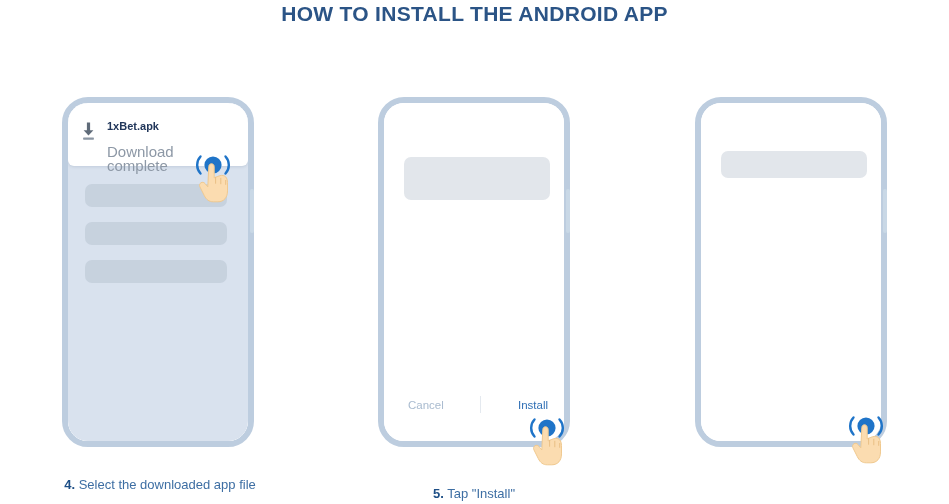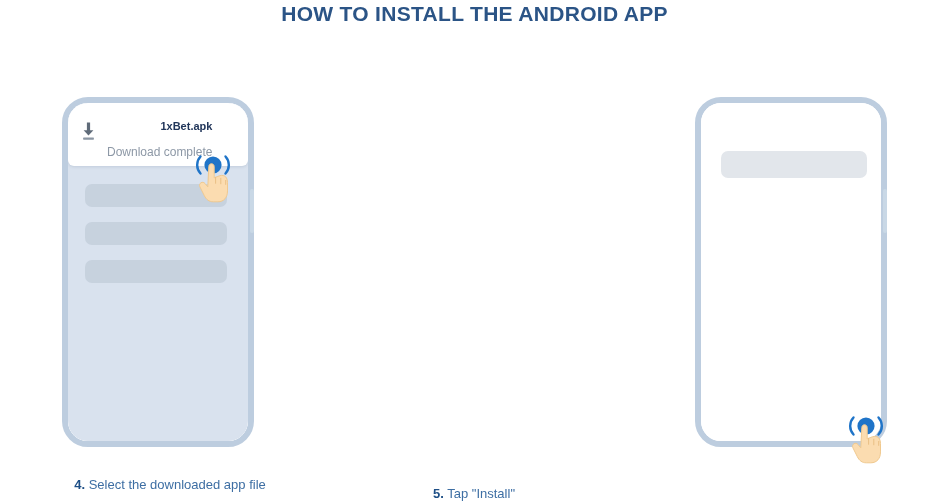--- a/index.html
+++ b/index.html
@@ -87,29 +87,29 @@
     background: #ffffff;
     border-bottom-left-radius: 6px;
     border-bottom-right-radius: 6px;
     box-shadow: 0 1px 3px rgba(90,110,140,0.18);
     display: flex;
     align-items: flex-start;
     padding: 17px 10px 0 12px;
     gap: 10px;
   }
   .dl-icon { width: 17px; flex: 0 0 17px; margin-top: 2px; }
-  .notif-texts { display: flex; flex-direction: column; gap: 12px; text-align: right; }
+  .notif-texts { display: flex; flex-direction: column; gap: 12px; }
   .notif-title {
     font-size: 11px;
     font-weight: bold;
     color: #21365a;
     line-height: 13px;
   }
   .notif-sub {
-    font-size: 12px;
+    font-size: 15px;
     color: #8d98a6;
     line-height: 14px;
   }
   .ph-bar {
     position: absolute;
     left: 17px;
     width: 142px;
     height: 23px;
     border-radius: 7px;
     background: #c7d2de;
@@ -166,21 +166,21 @@
     width: 316px;
     text-align: center;
     font-size: 13px;
     color: #3d6ea3;
     white-space: nowrap;
   }
   .caption .num {
     font-weight: bold;
     color: #1e4f86;
   }
-  .cap-1 { left: 12px;   top: 389px; }
+  .cap-1 { left: 2px;   top: 389px; }
   .cap-2 { left: 316px; top: 398px; }
   .cap-3 { left: 633px; top: 398px; }
 </style>
 </head>
 <body>
 
 <div class="page">
 
   <div class="title">HOW TO INSTALL THE ANDROID APP</div>
 
@@ -224,49 +224,81 @@
                        c1.3 1.3 1.9 3.4 1.9 5.9 l0 8.2 c0 6.6-3.6 10.9-9.6 10.9
                        l-4.6 0 c-4.3 0-7.0-2.2-9.0-6.2 l-4.4-8.8
                        c-0.8-1.6-0.3-3.3 1.1-4.1 c1.3-0.8 3.0-0.4 4.0 0.8 l2.8 3.4 z" fill="#fbdcb0" stroke="#f0c98f" stroke-width="1"></path>
               <path d="M23.6 27.3 l0 6.0 M28.8 28.2 l0 5.6 M33.7 30.4 l0 4.0" stroke="#e9bf85" stroke-width="1" fill="none" stroke-linecap="round"></path>
             </g>
           </svg>
         </div>
       </div>
     </div>
 
-
-    <div class="step step-3">
+    <div class="step step-2">
       <div class="phone">
         <div class="side-btn"></div>
         <div class="phone-screen">
-          <div class="dlg-bar thin"></div>
-
-        </div>
-
-        <div class="tap" style="left:144px; top:308px;">
+          <div class="dlg-bar wide"></div>
+
+          <div class="dlg-actions">
+            <span class="dlg-btn left">Cancel</span>
+            <span class="dlg-divider"></span>
+            <span class="dlg-btn right">Install</span>
+          </div>
+        </div>
+
+        <div class="tap" style="left:142px; top:310px;">
           <svg viewBox="0 0 48 62" aria-hidden="true">
             <g fill="none" stroke="#1f74c8" stroke-width="2.4" stroke-linecap="round">
               <path d="M8.5 6.5 A12.5 12.5 0 0 0 8.5 23.5"></path>
               <path d="M33.5 6.5 A12.5 12.5 0 0 1 33.5 23.5"></path>
             </g>
             <circle cx="21" cy="15" r="8.6" fill="#1f74c8"></circle>
             <g>
               <path d="M16.8 16.5 c0-1.6 1.2-2.8 2.7-2.8 c1.5 0 2.7 1.2 2.7 2.8 l0 11.4
                        c2.0-0.9 4.0-1.7 5.6-2.2 c2.3-0.7 4.5-0.2 5.8 1.1
                        c1.3 1.3 1.9 3.4 1.9 5.9 l0 8.2 c0 6.6-3.6 10.9-9.6 10.9
                        l-4.6 0 c-4.3 0-7.0-2.2-9.0-6.2 l-4.4-8.8
                        c-0.8-1.6-0.3-3.3 1.1-4.1 c1.3-0.8 3.0-0.4 4.0 0.8 l2.8 3.4 z" fill="#fbdcb0" stroke="#f0c98f" stroke-width="1"></path>
               <path d="M23.6 27.3 l0 6.0 M28.8 28.2 l0 5.6 M33.7 30.4 l0 4.0" stroke="#e9bf85" stroke-width="1" fill="none" stroke-linecap="round"></path>
             </g>
           </svg>
         </div>
       </div>
     </div>
 
+    <div class="step step-3">
+      <div class="phone">
+        <div class="side-btn"></div>
+        <div class="phone-screen">
+          <div class="dlg-bar thin"></div>
+
+        </div>
+
+        <div class="tap" style="left:144px; top:308px;">
+          <svg viewBox="0 0 48 62" aria-hidden="true">
+            <g fill="none" stroke="#1f74c8" stroke-width="2.4" stroke-linecap="round">
+              <path d="M8.5 6.5 A12.5 12.5 0 0 0 8.5 23.5"></path>
+              <path d="M33.5 6.5 A12.5 12.5 0 0 1 33.5 23.5"></path>
+            </g>
+            <circle cx="21" cy="15" r="8.6" fill="#1f74c8"></circle>
+            <g>
+              <path d="M16.8 16.5 c0-1.6 1.2-2.8 2.7-2.8 c1.5 0 2.7 1.2 2.7 2.8 l0 11.4
+                       c2.0-0.9 4.0-1.7 5.6-2.2 c2.3-0.7 4.5-0.2 5.8 1.1
+                       c1.3 1.3 1.9 3.4 1.9 5.9 l0 8.2 c0 6.6-3.6 10.9-9.6 10.9
+                       l-4.6 0 c-4.3 0-7.0-2.2-9.0-6.2 l-4.4-8.8
+                       c-0.8-1.6-0.3-3.3 1.1-4.1 c1.3-0.8 3.0-0.4 4.0 0.8 l2.8 3.4 z" fill="#fbdcb0" stroke="#f0c98f" stroke-width="1"></path>
+              <path d="M23.6 27.3 l0 6.0 M28.8 28.2 l0 5.6 M33.7 30.4 l0 4.0" stroke="#e9bf85" stroke-width="1" fill="none" stroke-linecap="round"></path>
+            </g>
+          </svg>
+        </div>
+      </div>
+    </div>
+
     <div class="caption cap-1">
       <span class="num">4.</span>
       <span>Select the downloaded app file</span>
     </div>
     <div class="caption cap-2">
       <span class="num">5.</span>
       <span>Tap "Install"</span>
     </div>
 
   </div>

